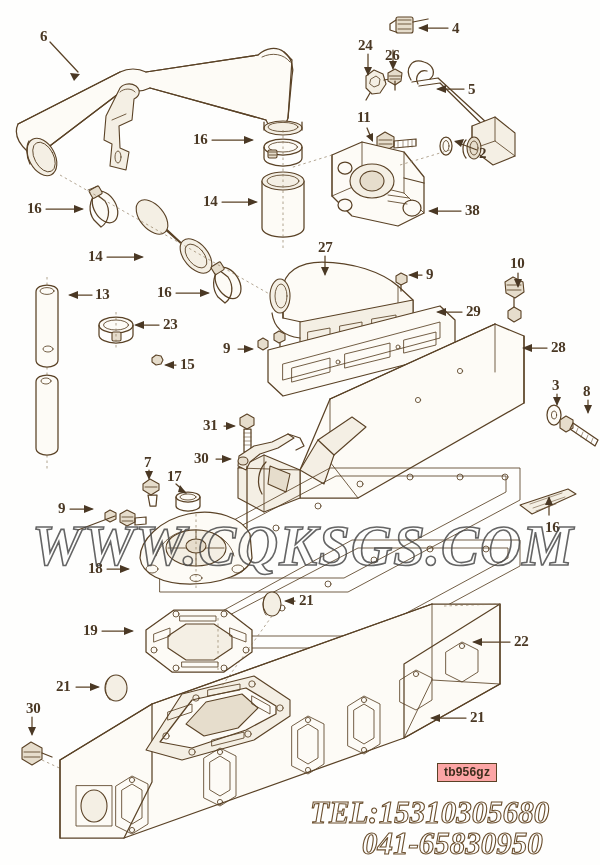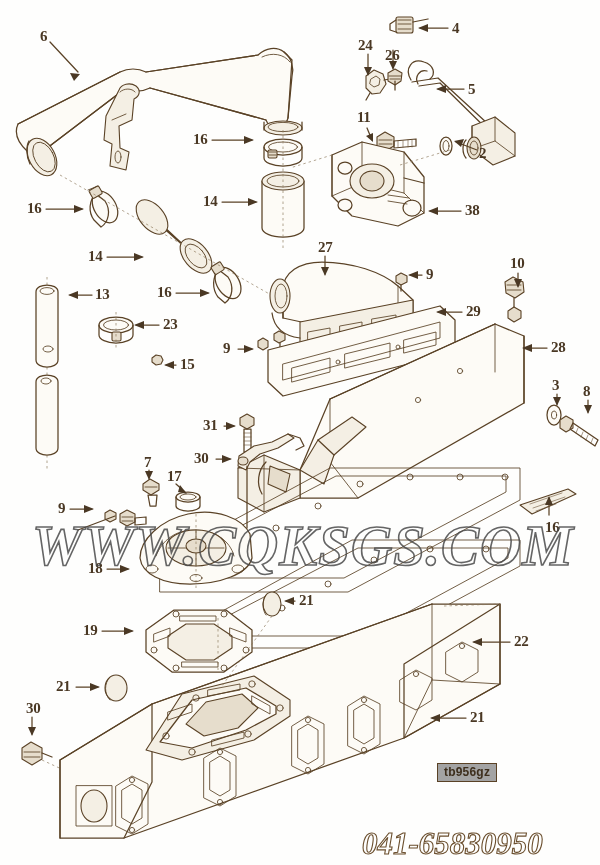--- a/index.html
+++ b/index.html
@@ -3,21 +3,21 @@
 <meta charset="utf-8">
 <title>Parts Diagram</title>
 <style>
   html,body{margin:0;padding:0;background:#ffffff;}
   body{width:600px;height:865px;overflow:hidden;
        font-family:"Liberation Serif",serif;}
   #stage{position:relative;width:600px;height:865px;background:#fefefd;overflow:hidden;}
   svg.layer{position:absolute;left:0;top:0;width:600px;height:865px;}
   .lbl{position:absolute;font-family:"Liberation Serif",serif;font-weight:bold;
        font-size:15px;color:#4a3824;letter-spacing:-0.3px;line-height:1;}
-  .partbox{position:absolute;border:1.5px solid #5a4226;background:#a3a3a3;
+  .partbox{position:absolute;border:1.5px solid #5a4226;background:#fca5a5;
            padding:1px 6px 2px 6px;font-family:"Liberation Sans",sans-serif;
            font-weight:bold;font-size:12px;color:#3d2e1c;letter-spacing:0.2px;}
   .tel{position:absolute;font-family:"Liberation Serif",serif;font-style:italic;
        font-weight:bold;font-size:31px;white-space:nowrap;
        color:transparent;-webkit-text-stroke:1.1px #6b4f2e;}
   .wmark{position:absolute;font-family:"Liberation Serif",serif;font-style:italic;
          font-weight:bold;font-size:57px;white-space:nowrap;letter-spacing:1px;
          color:transparent;-webkit-text-stroke:1.6px #4b4b4b;opacity:.85;text-align:right;}
 </style>
 </head>
@@ -605,15 +605,16 @@
   <div class="lbl" style="left:83px;top:623px">19</div>
   <div class="lbl" style="left:514px;top:634px">22</div>
   <div class="lbl" style="left:56px;top:679px">21</div>
   <div class="lbl" style="left:470px;top:710px">21</div>
   <div class="lbl" style="left:26px;top:701px">30</div>
 
   <div class="partbox" style="left:437px;top:763px">tb956gz</div>
 
   <div class="wmark" style="left:32px;top:513px">WWW.CQKSGS.COM</div>
 
+  <div class="tel" style="left:310px;top:795px">TEL:15310305680</div>
   <div class="tel" style="left:362px;top:826px">041-65830950</div>
 
 </div>
 
 </body></html>

